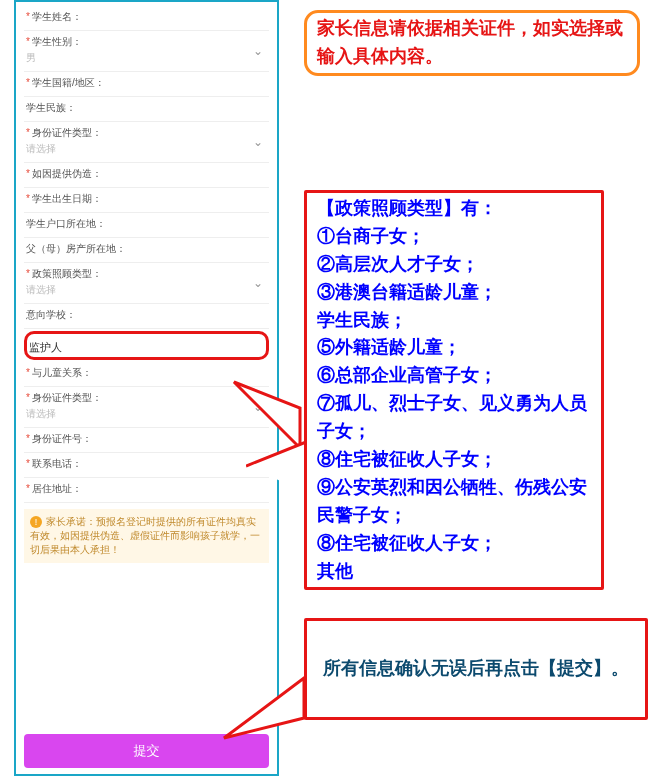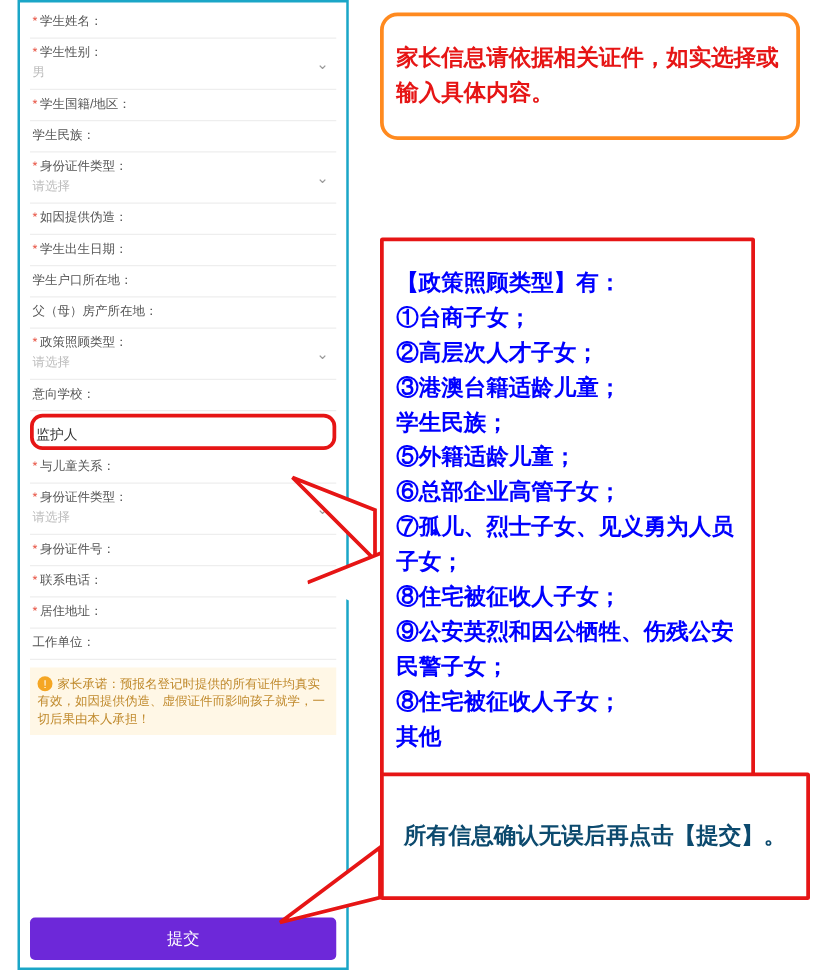--- a/index.html
+++ b/index.html
@@ -69,35 +69,35 @@
       background:#f5a623; border-radius:50%;
       color:#fff; font-size:9px; text-align:center; line-height:12px;
       margin-right:4px;
     }
     .submit-bar {
       position: absolute;
       left: 8px; right: 8px; bottom: 6px;
     }
     .submit-btn {
       display:block; width:100%;
-      background:#6d28d9; color:#fff;
+      background:#d946ef; color:#fff;
       text-align:center;
       padding:8px 0;
       font-size:13px;
       border-radius:4px;
     }
     
     .arrow-svg { position:absolute; pointer-events:none; }
     
     .callout {
       position: absolute;
       border: 3px solid;
       border-radius: 14px;
       background: #fff;
-      padding: 20px 10px;
+      padding: 2px 10px;
       font-size: 18px;
       line-height: 1.55;
     }
     .callout.orange { border-color:#ff8a1f; color:#e61515; font-weight:700; top:10px; left:304px; width:336px; }
     .callout.blue-box { border-color:#e61515; color:#0000ff; top:190px; left:304px; width:300px; font-weight:700; border-radius:2px; }
     .callout.red-confirm { border-color:#e61515; color:#0c4a6e; top:618px; left:304px; width:344px; font-weight:700; text-align:center; border-radius:2px; padding:34px 6px; }
   </style>
 </head>
 <body>
 
@@ -118,21 +118,20 @@
 
     <div class="guardian-block">
       <div class="section-head">监护人</div>
     </div>
 
     <div class="field"><span class="req">*</span><span class="label">与儿童关系：</span></div>
     <div class="field select"><span class="req">*</span><span class="label">身份证件类型：</span><span class="value">请选择</span><span class="caret">⌄</span></div>
     <div class="field"><span class="req">*</span><span class="label">身份证件号：</span></div>
     <div class="field"><span class="req">*</span><span class="label">联系电话：</span></div>
     <div class="field"><span class="req">*</span><span class="label">居住地址：</span></div>
-    <div class="field"><span class="label">工作单位：</span></div>
 
     <div class="declaration">
       <span class="warn">!</span><span>家长承诺：预报名登记时提供的所有证件均真实有效，如因提供伪造、虚假证件而影响孩子就学，一切后果由本人承担！</span>
     </div>
   </div>
   <div class="submit-bar">
     <div class="submit-btn">提交</div>
   </div>
 </div>
 

